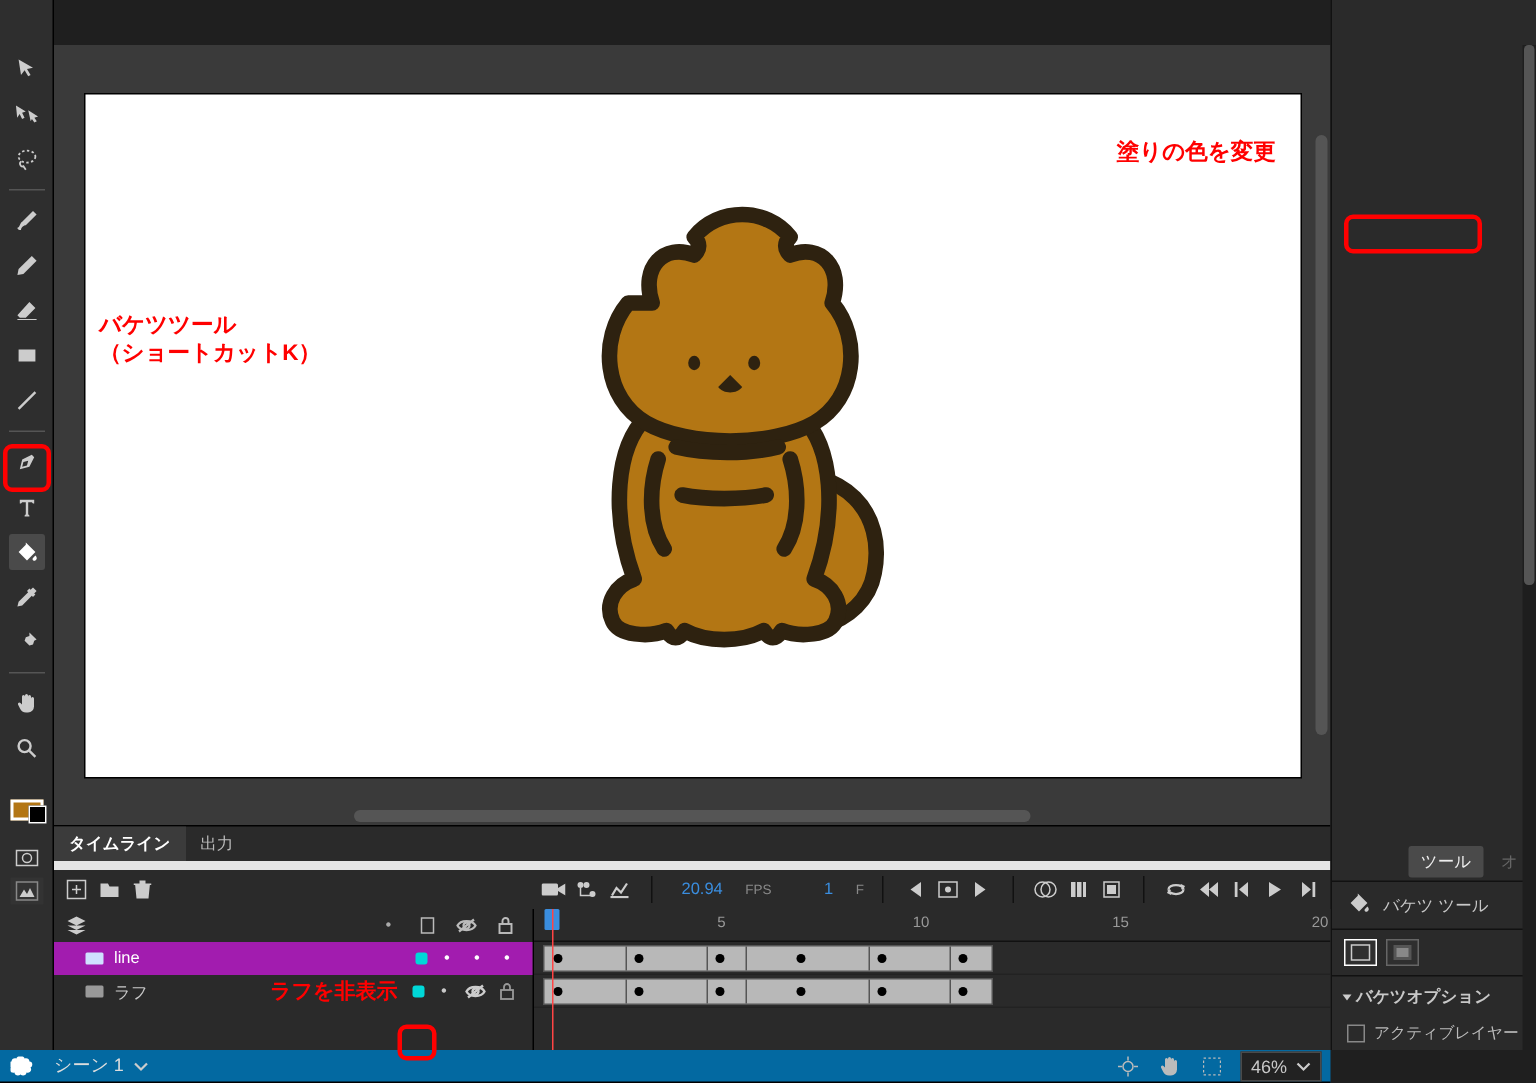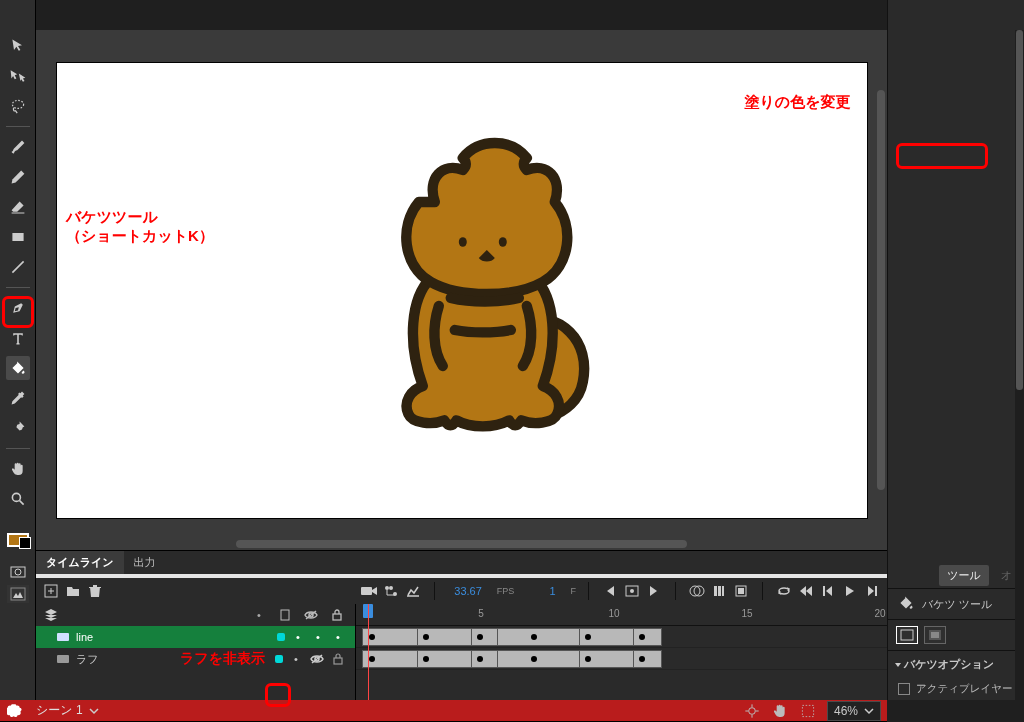--- a/index.html
+++ b/index.html
@@ -1,19 +1,19 @@
 <!DOCTYPE html>
 <html><head>
 <meta charset="utf-8">
 <style>
   * { margin: 0; padding: 0; box-sizing: border-box; font-family: "Helvetica Neue", Arial, "Hiragino Kaku Gothic ProN", "Meiryo", sans-serif; }
   html, body { width: 1024px; height: 722px; background: #1f1f1f; color: #c8c8c8; overflow: hidden; font-size: 11px; }
   .root { display: grid; grid-template-columns: 36px 1fr 137px; grid-template-rows: 30px 1fr 150px; width: 1024px; height: 722px; }
   
-  .topbar { grid-column: 1 / 3; display: flex; align-items: center; background: #b91c1c; padding: 0 6px; border-bottom: 1px solid #000; }
+  .topbar { grid-column: 1 / 3; display: flex; align-items: center; background: #0369a1; padding: 0 6px; border-bottom: 1px solid #000; }
   .topbar-left { display: flex; align-items: center; gap: 8px; }
   .logo { width: 18px; height: 18px; display: flex; align-items: center; justify-content: center; color: #fff; }
   .scene-dropdown { display: flex; align-items: center; gap: 6px; color: #ddd; font-size: 12px; padding: 2px 4px; }
   .chev { display: inline-block; transform: translateY(1px); }
   .topbar-right { margin-left: auto; display: flex; align-items: center; gap: 10px; }
   .tb-ico { width: 18px; height: 18px; display: flex; align-items: center; justify-content: center; color: #bbb; }
   .zoom { display: flex; align-items: center; border: 1px solid #4a4a4a; background: #222; padding: 2px 6px; font-size: 12px; gap: 6px; }
 
   
   .toolbar { grid-column: 1; grid-row: 1 / 4; background: #2e2e2e; display: flex; flex-direction: column; align-items: center; padding-top: 34px; gap: 6px; border-right: 1px solid #000; position: relative; }
@@ -48,36 +48,36 @@
   .obj-draw-opts { display:flex; gap:6px; padding:6px 8px; }
   .obj-btn { width: 22px; height: 18px; border: 1px solid #666; display:flex; align-items:center; justify-content:center; background:#2f2f2f; }
   .obj-btn.active { border-color:#fff; }
   .checkbox-row { display:flex; align-items:center; gap:6px; padding:4px 10px; font-size: 10.5px; color:#bbb; }
   .cb { width:12px; height:12px; border:1px solid #888; display:inline-flex; align-items:center; justify-content:center; font-size:9px; }
   .rp-scroll { position:absolute; right:0; top:30px; bottom:0; width:9px; background:#1e1e1e; }
   .rp-scroll .thumb { position:absolute; left:1px; right:1px; top:0; height:360px; background:#555; border-radius:3px;}
 
   
   .timeline { grid-column: 2; grid-row: 3; background: #2a2a2a; border-top: 1px solid #000; display: flex; flex-direction: column; }
-  .tl-tabs { display: flex; border-bottom: 4px solid #e5e5e5; }
+  .tl-tabs { display: flex; border-bottom: 6px solid #e5e5e5; }
   .tl-tab { padding: 4px 10px; font-size: 11px; color: #bbb; }
   .tl-tab.active { background: #3b3b3b; color: #fff; font-weight: bold; }
   .tl-controls { display: flex; align-items: center; padding: 4px 6px; gap: 8px; }
   .tl-ico { width: 18px; height: 18px; display: flex; align-items: center; justify-content: center; color: #ccc; }
   .tl-controls .group { display:flex; align-items:center; gap:4px; }
   .tl-controls .divider { width:1px; height:18px; background:#111; margin:0 4px; }
   .tl-num { color: #3a8dde; font-size: 11px; padding: 2px 6px; border: 1px solid transparent; }
   .tl-label { color:#888; font-size:9px; }
   .tl-body { display: grid; grid-template-columns: 320px 1fr; flex: 1; min-height: 0; position: relative; }
   .tl-layers { background: #2a2a2a; border-right: 1px solid #000; }
   .layer-head { display: flex; align-items: center; justify-content: flex-end; gap: 10px; padding: 4px 10px 4px 6px; color: #aaa; height: 22px; }
   .layer-head .lh-ico { width:16px; display:flex; justify-content:center; }
   .layer-stack { width:18px; display:flex; justify-content:center; }
   .layer-row { display:flex; align-items:center; height:22px; padding:0 10px 0 20px; gap:6px; font-size:11px; }
-  .layer-row.sel { background:#15803d; color:#fff; }
+  .layer-row.sel { background:#a21caf; color:#fff; }
   .layer-row .name { flex:1; }
   .layer-row .dot { width:8px; height:8px; border-radius:2px; }
   .layer-row .layer-ico { width:14px; height:14px; display:flex; align-items:center; justify-content:center; }
   .layer-row .sq { width:14px; height:14px; display:flex; align-items:center; justify-content:center; }
   .layer-row .eye-off { width:16px; height:16px; display:flex; align-items:center; justify-content:center; }
   .tl-track-area { background:#2a2a2a; position:relative; overflow:hidden; }
   .ruler { height:22px; background:#2a2a2a; position:relative; border-bottom:1px solid #111; }
   .ruler .tick { position:absolute; top:4px; font-size:10px; color:#999; transform:translateX(-50%); }
   .playhead { position:absolute; top:0; bottom:0; width:0; z-index:5; }
   .playhead .line { position:absolute; top:0; bottom:0; left:0; width:1px; background:#ff4444; }
@@ -354,21 +354,21 @@
               <path d="M3 5v5h8" stroke="#ccc" fill="none"></path>
             </svg>
           </span>
         <span class="tl-ico">
             <svg width="14" height="12" viewBox="0 0 14 12" stroke="#ccc" fill="none" stroke-width="1.5">
               <path d="M1 11h12M2 10l3-5 3 3 4-6"></path>
             </svg>
           </span>
       </div>
       <div class="divider"></div>
-      <span class="tl-num">33.67</span>
+      <span class="tl-num">20.94</span>
       <span class="tl-label">FPS</span>
       <span style="width:12px"></span>
       <span class="tl-num">1</span>
       <span class="tl-label">F</span>
       <div class="divider"></div>
       <div class="group">
         <span class="tl-ico">
             <svg width="10" height="12" viewBox="0 0 10 12" fill="#ccc">
               <path d="M9 1L2 6l7 5z"></path>
             </svg>

